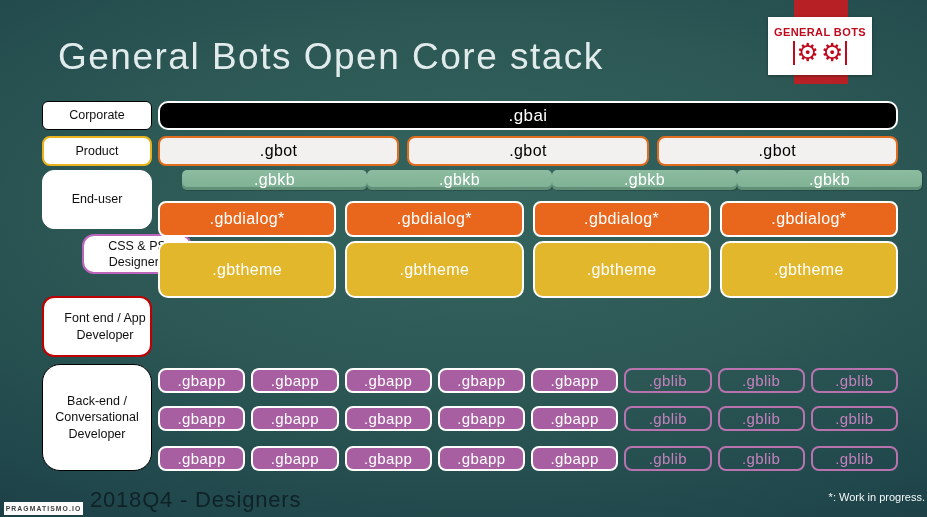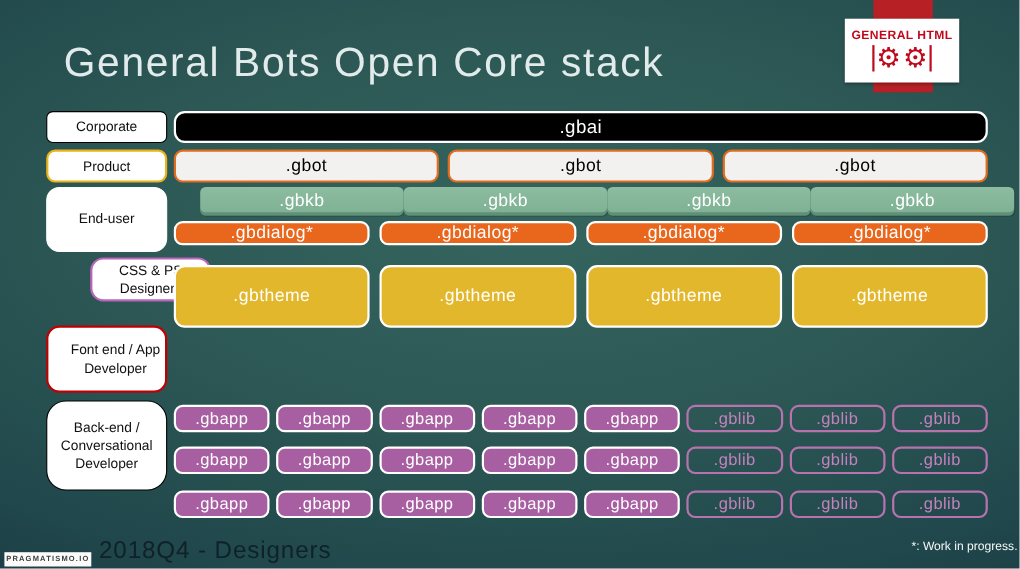--- a/index.html
+++ b/index.html
@@ -30,27 +30,27 @@
   .label{
     position:absolute;left:42px;width:110px;background:#ffffff;color:#101010;
     display:flex;align-items:center;justify-content:center;text-align:center;
     font-size:12.5px;line-height:1.3;box-sizing:border-box;
   }
   #label-architect{top:101px;height:29px;border:1.5px solid #000;border-radius:6px;}
   #label-product{top:136px;height:30px;border:2px solid #eab31b;border-radius:8px;}
   #label-end-user{top:170px;height:59px;border:1.5px solid #fff;border-radius:12px;}
   #label-css-ps{top:234px;height:40px;border:2px solid #bb65bd;border-radius:12px;margin-left:40px;}
   #label-front-end{top:296px;height:61px;border:2px solid #c00000;border-radius:12px;padding-left:16px;}
-  #label-back-end{top:364px;height:82px;border:1.5px solid #000;border-radius:18px;justify-content:center;}
+  #label-back-end{top:364px;height:107px;border:1.5px solid #000;border-radius:18px;justify-content:center;}
   
   .row{position:absolute;left:158px;width:740px;display:grid;}
   #row-gbai{top:101px;height:29px;grid-template-columns:1fr;}
   #row-gbot{top:136px;height:30px;grid-template-columns:repeat(3,1fr);gap:8px;}
-  #row-gbkb{top:170px;height:26px;grid-template-columns:repeat(4,1fr);padding-left:24px;}
-  #row-gbdialog{top:201px;height:20px;grid-template-columns:repeat(4,1fr);gap:9px;}
+  #row-gbkb{top:170px;height:20px;grid-template-columns:repeat(4,1fr);padding-left:24px;}
+  #row-gbdialog{top:201px;height:36px;grid-template-columns:repeat(4,1fr);gap:9px;}
   #row-gbtheme{top:234px;height:57px;grid-template-columns:repeat(4,1fr);gap:9px;margin-top:7px;}
   #row-gbui{top:296px;height:61px;grid-template-columns:repeat(4,1fr);gap:9px;}
   #row-backend-1{top:368px;height:25px;grid-template-columns:repeat(8,1fr);gap:6px;}
   #row-backend-2{top:406px;height:25px;grid-template-columns:repeat(8,1fr);gap:6px;}
   #row-backend-3{top:446px;height:25px;grid-template-columns:repeat(8,1fr);gap:6px;}
   .box{
     display:flex;align-items:center;justify-content:center;
     color:#fff;font-size:16px;letter-spacing:.4px;box-sizing:border-box;white-space:nowrap;
   }
   .gbai{background:#000000;border:2px solid #fff;border-radius:10px;font-size:17px;}
@@ -73,21 +73,21 @@
 </style>
 </head>
 <body>
 
 <div class="slide">
 
   <h1 class="title">General Bots Open Core stack</h1>
 
   <div class="logo-stripe"></div>
   <div class="logo-card">
-    <div class="logo-name">GENERAL HTML</div>
+    <div class="logo-name">GENERAL BOTS</div>
     <div class="logo-gears">
       <span class="tick"></span>
       <span class="gear">⚙</span>
       <span class="gear">⚙</span>
       <span class="tick"></span>
     </div>
   </div>
 
   <div class="label" id="label-architect">
       <div>Corporate</div>

